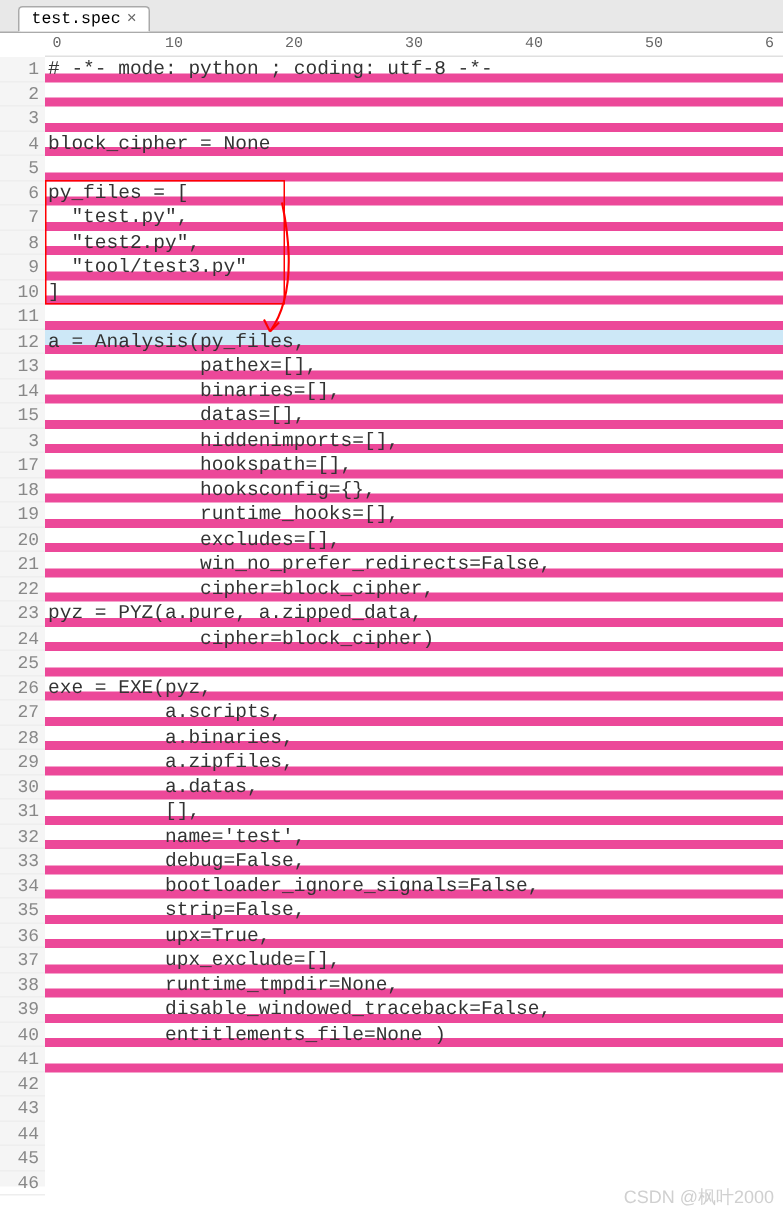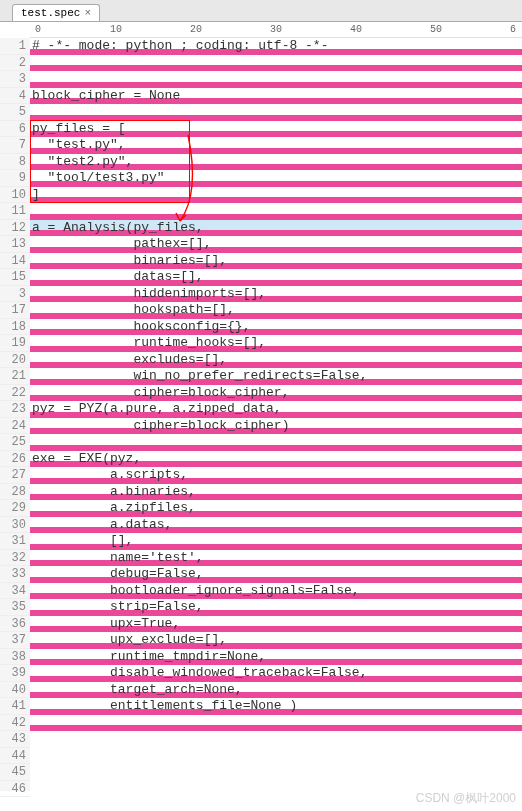--- a/index.html
+++ b/index.html
@@ -236,19 +236,18 @@
       <div class="code-line">          a.datas,</div>
       <div class="code-line">          [],</div>
       <div class="code-line">          name='test',</div>
       <div class="code-line">          debug=False,</div>
       <div class="code-line">          bootloader_ignore_signals=False,</div>
       <div class="code-line">          strip=False,</div>
       <div class="code-line">          upx=True,</div>
       <div class="code-line">          upx_exclude=[],</div>
       <div class="code-line">          runtime_tmpdir=None,</div>
       <div class="code-line">          disable_windowed_traceback=False,</div>
-      <div class="code-line">          target_arch=None,</div>
       <div class="code-line">          entitlements_file=None )</div>
       <div class="code-line"></div>
     </div>
 </div>
 
 <div class="watermark">CSDN @枫叶2000</div>
 
 </body></html>

